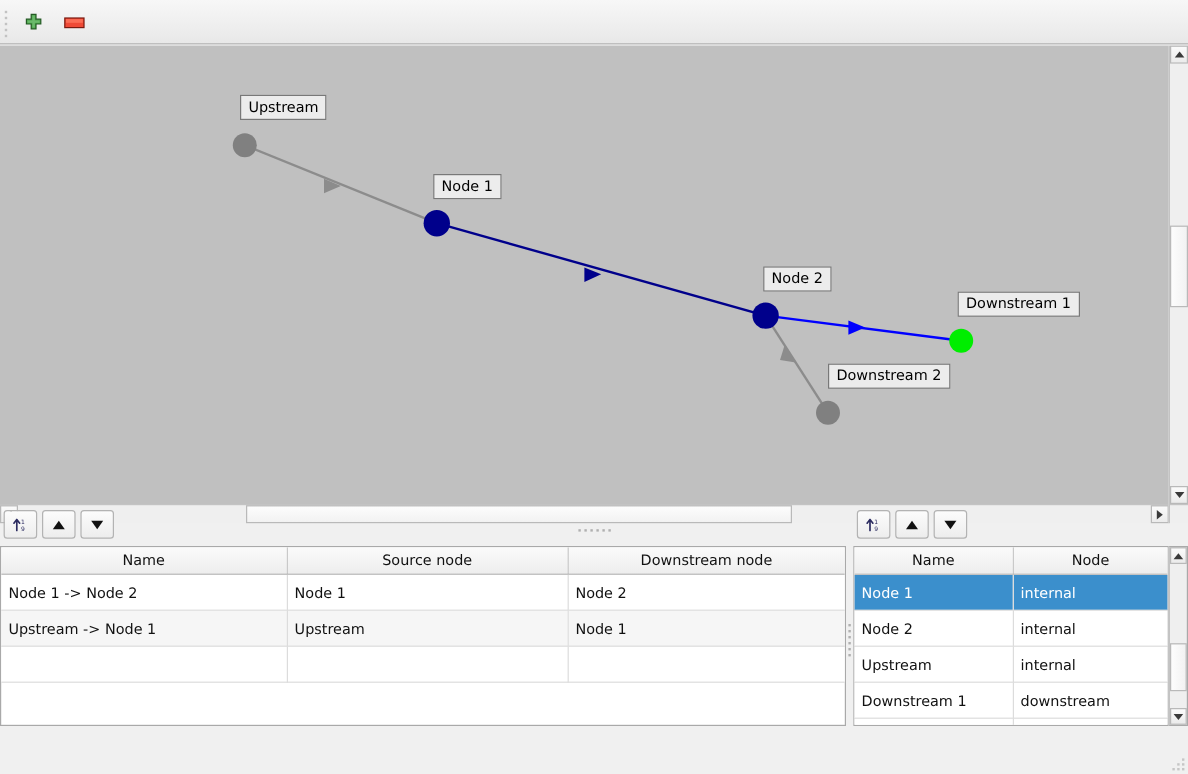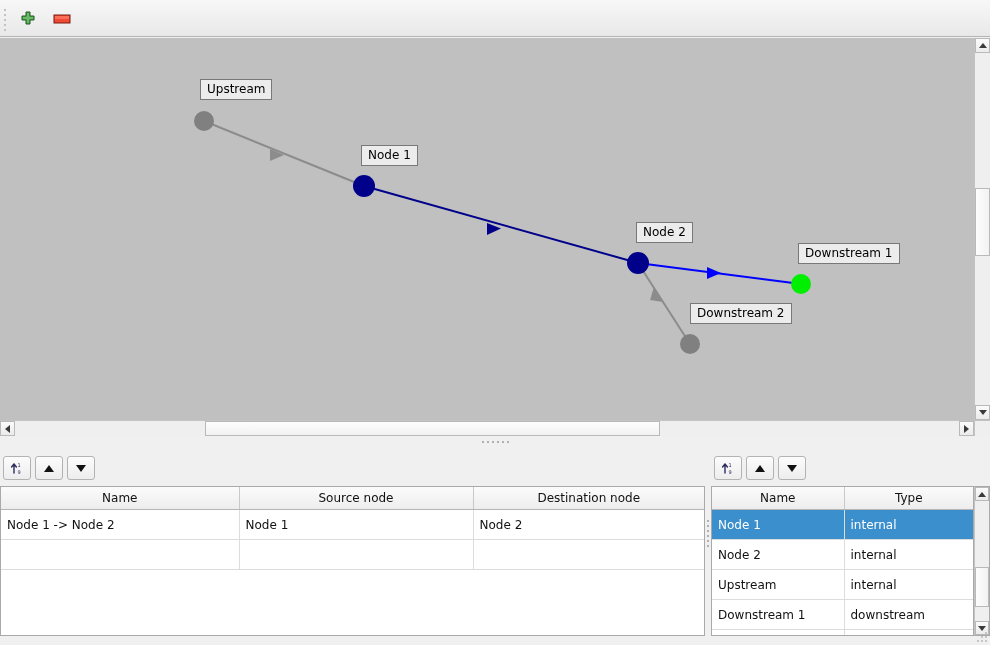--- a/index.html
+++ b/index.html
@@ -136,21 +136,21 @@
     background: #f0f0f0;
     display: flex; align-items: center; justify-content: center;
     cursor: row-resize;
   }
   .hsplitter .dots { display: flex; gap: 3px; }
   .hsplitter .dots i { width: 2px; height: 2px; background: #b0b0b0; display: block; }
 
   
   .bottom {
     position: absolute;
-    left: 0; top: 456px;
+    left: 0; top: 425px;
     width: 916px; height: 180px;
   }
   .pane-left {
     position: absolute;
     left: 0; top: 0;
     width: 705px; height: 180px;
   }
   .pane-right {
     position: absolute;
     left: 711px; top: 0;
@@ -386,28 +386,33 @@
         <table class="grid left-grid">
           <colgroup>
               <col style="width:238px">
               <col style="width:234px">
               <col>
             </colgroup>
           <thead>
             <tr>
               <th>Name</th>
               <th>Source node</th>
-              <th>Destination node</th>
+              <th>Downstream node</th>
             </tr>
           </thead>
           <tbody>
             <tr class="odd">
               <td>Node 1 -&gt; Node 2</td>
               <td>Node 1</td>
               <td>Node 2</td>
+            </tr>
+            <tr class="even">
+              <td>Upstream -&gt; Node 1</td>
+              <td>Upstream</td>
+              <td>Node 1</td>
             </tr>
             <tr class="odd">
               <td style="background:#ffffff"></td>
               <td style="background:#ffffff"></td>
               <td style="background:#ffffff"></td>
             </tr>
           </tbody>
         </table>
       </div>
     </div>
@@ -432,21 +437,21 @@
 
       <div class="tbl-wrap" style="right:16px;">
         <table class="grid right-grid">
           <colgroup>
               <col style="width:132px">
               <col>
             </colgroup>
           <thead>
             <tr>
               <th>Name</th>
-              <th>Type</th>
+              <th>Node</th>
             </tr>
           </thead>
           <tbody>
             <tr class="selected">
               <td>Node 1</td>
               <td>internal</td>
             </tr>
             <tr class="odd">
               <td>Node 2</td>
               <td>internal</td>

